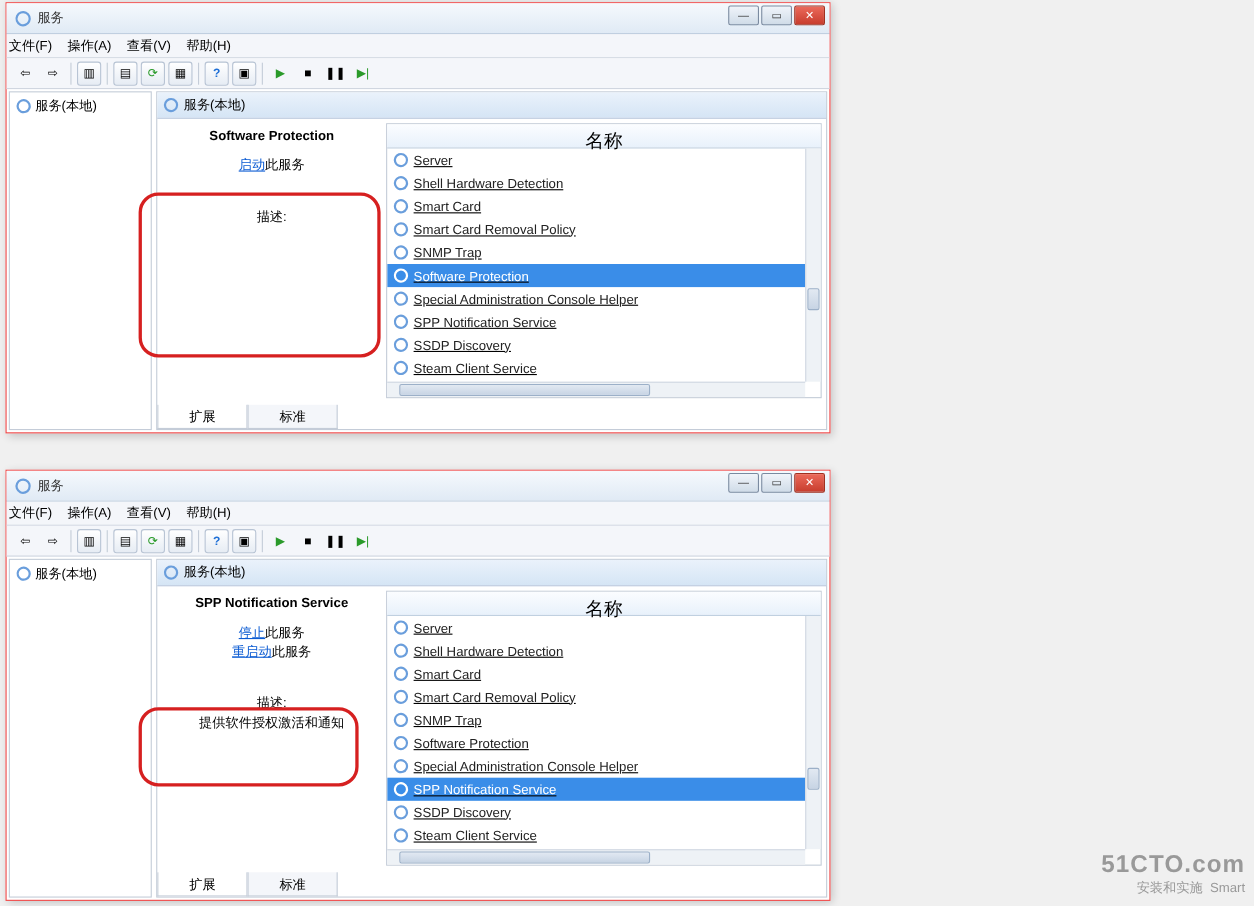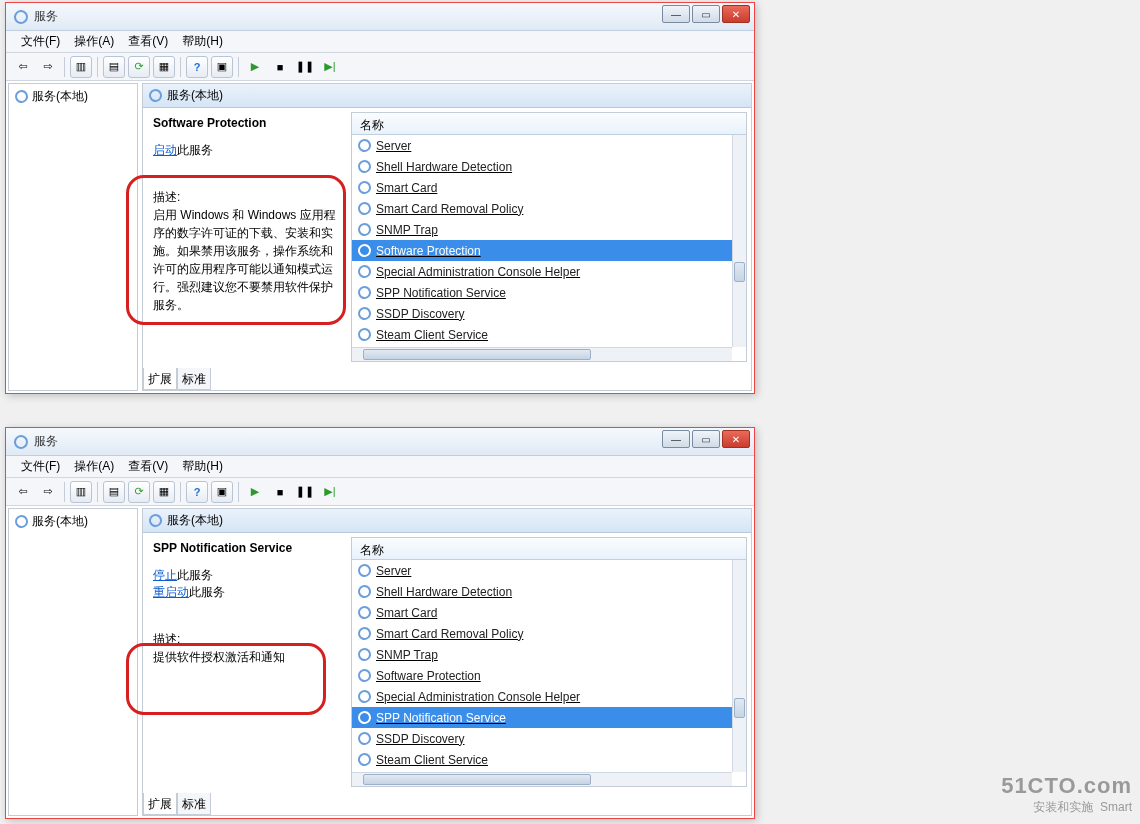--- a/index.html
+++ b/index.html
@@ -4,46 +4,46 @@
 <style>
   * { box-sizing: border-box; font-family: "Segoe UI", Tahoma, sans-serif; }
   body { margin: 0; background: #f0f0f0; width: 1140px; height: 824px; position: relative; }
   .win { position: absolute; border: 1px solid #ef4444; background: #fff; box-shadow: 2px 2px 8px rgba(0,0,0,.2); }
   .titlebar { height: 28px; background: linear-gradient(#f5f9fd,#e0eaf5); display:flex; align-items:center; position:relative; border-bottom:1px solid #c0cfe0; }
   .titlebar .ticon { width:14px; height:14px; border:2px solid #6a9edc; border-radius:50%; margin:0 6px 0 8px; transform:rotate(-20deg);}
   .titlebar .ttext { font-size:12px; color:#333; }
   .winbtns { position:absolute; right:4px; top:2px; display:flex; gap:2px; }
   .wbtn { width:28px; height:18px; border:1px solid #7a8aa0; background:linear-gradient(#f0f4fa,#d0dce8); border-radius:2px; display:flex; align-items:center; justify-content:center; font-size:10px; color:#333;}
   .wbtn.close { background:linear-gradient(#eb6a5a,#c83d2e); color:#fff; border-color:#a03020;}
-  .menubar { height:22px; display:flex; align-items:center; gap:14px; padding:0 15px; font-size:12px; border-bottom:1px solid #d0d6e0; background:#f4f6fa;}
+  .menubar { height:22px; display:flex; align-items:center; gap:14px; padding:0 2px; font-size:12px; border-bottom:1px solid #d0d6e0; background:#f4f6fa;}
   .toolbar { height:28px; display:flex; align-items:center; gap:3px; padding:0 6px; border-bottom:1px solid #d0d6e0; background:#f4f6fa;}
   .tb { width:22px; height:22px; border:1px solid #b8c4d4; background:linear-gradient(#fff,#e6ecf4); border-radius:3px; display:flex; align-items:center; justify-content:center; font-size:11px;}
   .tb.flat{border-color:transparent; background:transparent;}
   .body { position:absolute; top:80px; left:2px; right:2px; bottom:2px; display:flex; }
   .left { width:130px; border:1px solid #c4ccd8; background:#fff; }
   .lrow{display:flex;align-items:center;gap:4px;padding:4px 6px;font-size:12px;}
   .gear{width:13px;height:13px;border:2px solid #6a9edc;border-radius:50%;transform:rotate(-20deg);display:inline-block;}
   .right { flex:1; border:1px solid #c4ccd8; margin-left:4px; background:#fff; position:relative;}
   .rhdr{height:24px;background:linear-gradient(#eaf2fb,#d5e5f5);border-bottom:1px solid #b8c8dc;display:flex;align-items:center;font-size:12px;padding-left:6px;}
-  .rbody{position:absolute;top:24px;left:0;right:0;bottom:24px;display:flex;}
+  .rbody{position:absolute;top:24px;left:0;right:0;bottom:24px;display:flex;text-align:center;}
   .info{width:208px;padding:8px 10px;font-size:12px;}
   .info .name{font-weight:bold;margin-bottom:12px;}
   .info a{color:#0b5bd3;text-decoration:underline;}
   .list{flex:1;border:1px solid #c4ccd8;margin:4px 4px 4px 0;position:relative;background:#fff;}
-  .lhdr{height:22px;background:linear-gradient(#fbfdff,#e8f1fb);border-bottom:1px solid #c0d0e0;font-size:12px;padding:4px 8px;font-family:Liberation Serif, serif;}
+  .lhdr{height:22px;background:linear-gradient(#fbfdff,#e8f1fb);border-bottom:1px solid #c0d0e0;font-size:17px;padding:4px 8px;font-family:Liberation Serif, serif;}
   .items{position:absolute;top:22px;left:0;right:14px;bottom:14px;overflow:hidden;text-decoration:underline;}
   .item{height:21px;display:flex;align-items:center;gap:5px;padding:0 6px;font-size:12px;color:#222;}
   .item.sel{background:#3a8de8;color:#fff;}
   .item.sel .gear{border-color:#fff;}
   .vscroll{position:absolute;right:0;top:22px;bottom:14px;width:14px;background:#eef2f6;border-left:1px solid #d0d8e2;}
   .vscroll .thumb{position:absolute;left:1px;right:1px;background:linear-gradient(#e2e9f2,#c7d4e4);border:1px solid #9cb0c8;border-radius:2px;}
   .hscroll{position:absolute;left:0;right:14px;bottom:0;height:14px;background:#eef2f6;border-top:1px solid #d0d8e2;}
   .hscroll .thumb{position:absolute;top:1px;bottom:1px;background:linear-gradient(#e2e9f2,#c7d4e4);border:1px solid #9cb0c8;border-radius:2px;}
   .tabs{position:absolute;left:0;bottom:0;height:22px;display:flex;gap:0;font-size:12px;}
-  .tab{padding:3px 4px;border:1px solid #c4ccd8;border-top:none;background:#f4f6fa;}
+  .tab{padding:3px 28px;border:1px solid #c4ccd8;border-top:none;background:#f4f6fa;}
   .tab.act{background:#fff;}
   .ring{position:absolute;border:3px solid #d62020;border-radius:18px;pointer-events:none;}
   .watermark{position:absolute;right:8px;bottom:8px;text-align:right;color:#999;font-family:Arial,sans-serif;}
   .watermark .big{font-size:22px;font-weight:bold;letter-spacing:1px;}
   .watermark .small{font-size:12px;}
 </style>
 </head>
 <body>
 
 <div class="win" style="left:5px;top:2px;width:750px;height:392px;">
@@ -91,21 +91,20 @@
       <div class="rhdr">
           <span class="gear" style="margin-right:5px"></span>
           <span>服务(本地)</span>
         </div>
       <div class="rbody">
         <div class="info">
           <div class="name">Software Protection</div>
           <div><a href="#">启动</a><span>此服务</span></div>
           <div style="height:30px"></div>
           <div>描述:</div>
-          <div style="line-height:1.5">启用 Windows 和 Windows 应用程序的数字许可证的下载、安装和实施。如果禁用该服务，操作系统和许可的应用程序可能以通知模式运行。强烈建议您不要禁用软件保护服务。</div>
         </div>
         <div class="list">
           <div class="lhdr">名称</div>
           <div class="items" id="items1">
               <div class="item">
                 <span class="gear"></span>
                 <span>Server</span>
               </div>
               <div class="item">
                 <span class="gear"></span>

